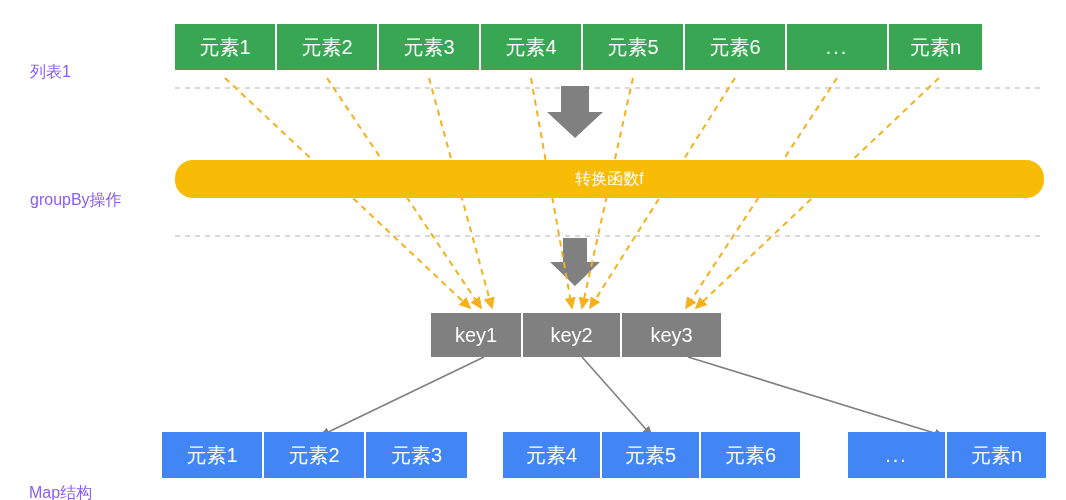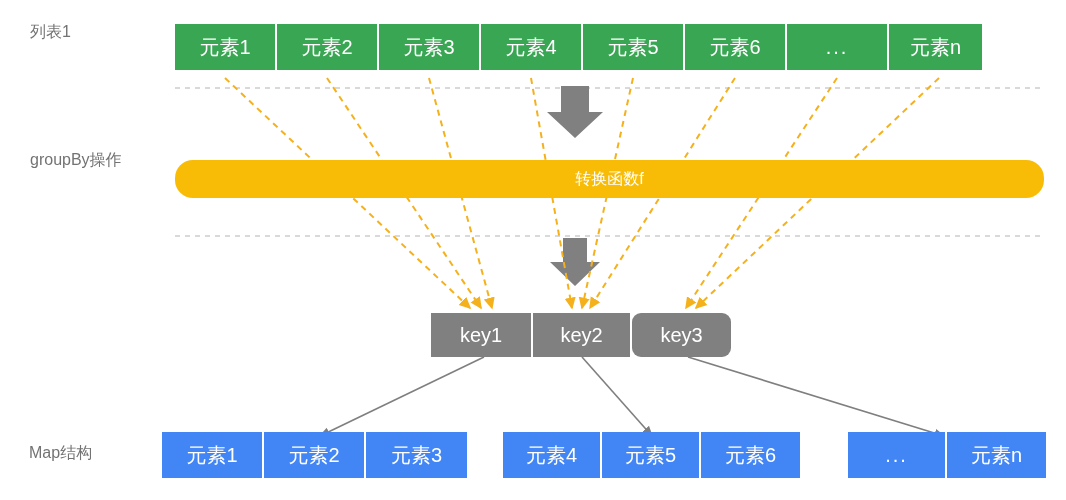--- a/index.html
+++ b/index.html
@@ -11,23 +11,24 @@
     overflow:hidden;
     -webkit-font-smoothing:antialiased;
   }
   .stage{position:absolute;left:0;top:0;width:1066px;height:500px;}
 
   svg.connectors{position:absolute;left:0;top:0;width:1066px;height:500px;overflow:visible;}
 
   .row-label{
     position:absolute;
     font-size:16px;
-    color:#737373;
+    color:#8b5cf6;
     white-space:nowrap;
     line-height:1;
+    margin-top:40px;
   }
 
   .band{position:absolute;display:flex;}
 
   .cell{
     box-sizing:border-box;
     display:flex;
     align-items:center;
     justify-content:center;
     color:#ffffff;
@@ -54,21 +55,21 @@
     color:#ffffff;
     font-size:16px;
   }
 
   
   .band-keys .cell{
     background:#808080;
     border-right:2px solid #ffffff;
     height:44px;
   }
-  .band-keys .cell:last-child{border-right:none;border-radius:9px;}
+  .band-keys .cell:last-child{border-right:none;}
 
   
   .band-blue .cell{
     background:#4285f4;
     border-right:2px solid #ffffff;
     height:46px;
   }
   .band-blue .cell:last-child{border-right:none;}
 
   .dots{letter-spacing:2px;}
@@ -129,21 +130,21 @@
     <div class="cell" style="width:93px;">元素n</div>
   </div>
 
   <div class="row-label" style="left:30px;top:152px;">groupBy操作</div>
 
   <div class="band-orange" style="position:absolute;left:175px;top:160px;width:869px;border-radius:18px;">
     <span>转换函数f</span>
   </div>
 
   <div class="band band-keys" style="left:431px;top:313px;width:300px;">
-    <div class="cell" style="width:102px;">key1</div>
+    <div class="cell" style="width:92px;">key1</div>
     <div class="cell" style="width:99px;">key2</div>
     <div class="cell" style="width:99px;">key3</div>
   </div>
 
   <div class="row-label" style="left:29px;top:445px;">Map结构</div>
 
   <div class="band band-blue" style="left:162px;top:432px;width:305px;">
     <div class="cell" style="width:102px;">元素1</div>
     <div class="cell" style="width:102px;">元素2</div>
     <div class="cell" style="width:101px;">元素3</div>

